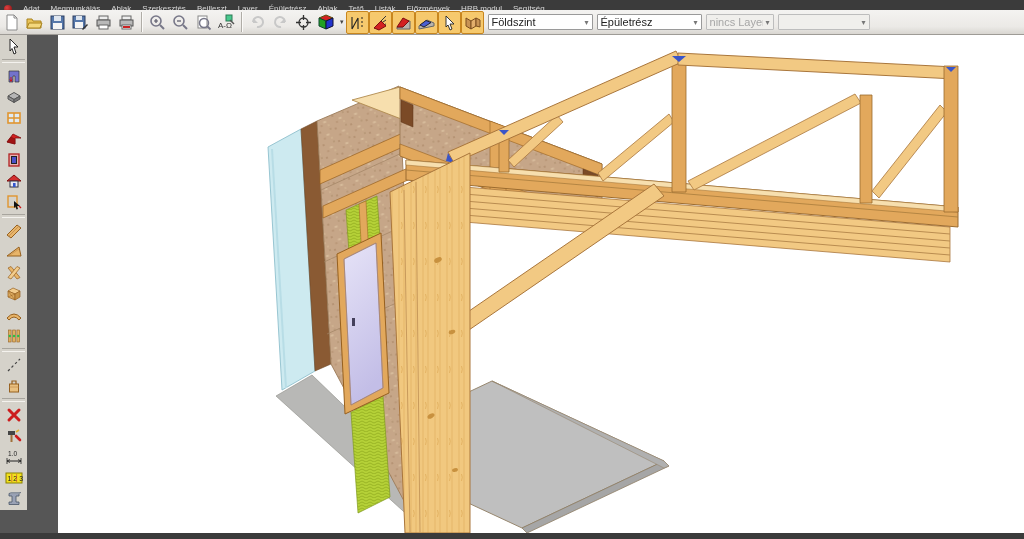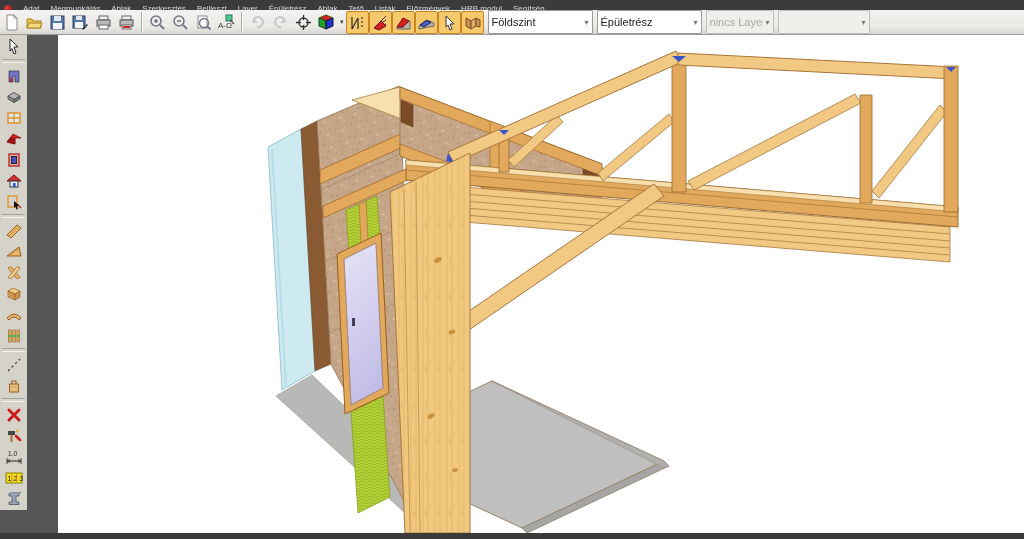--- a/index.html
+++ b/index.html
@@ -17,21 +17,21 @@
            background:linear-gradient(#f4f3f1,var(--toolbar-bg) 70%,#d9d6d1);
            border-bottom:1px solid #9e9b96;box-sizing:border-box;
            display:flex;align-items:center;}
   .tbtn{width:21px;height:21px;display:flex;align-items:center;justify-content:center;
         border:1px solid transparent;border-radius:2px;flex:0 0 auto;}
   .tbtn svg{display:block;}
   .tbtn.sel{background:var(--accent-selected);border:1px solid var(--accent-selected-border);}
   .tsep{width:1px;height:20px;background:#b0ada7;border-right:1px solid #fbfaf8;
         margin:0 3px;flex:0 0 auto;}
   .ddwrap{display:flex;align-items:center;margin-left:4px;}
-  .dd{height:24px;border:1px solid #9a9a9a;background:#fff;font-size:11px;color:#222;
+  .dd{height:16px;border:1px solid #9a9a9a;background:#fff;font-size:11px;color:#222;
       display:flex;align-items:center;justify-content:space-between;
       padding:0 3px;box-sizing:border-box;border-radius:1px;}
   .dd .ddv{overflow:hidden;white-space:nowrap;}
   .dd .ddarrow{font-size:8px;color:#777;margin-left:3px;}
   .dd.disabled{background:#f0efec;color:#a6a6a6;border-color:#bdbdbd;}
   .caret{font-size:7px;color:#444;margin:0 2px;}
   
   #workarea{position:absolute;left:0;top:35px;width:1024px;height:498px;background:var(--gutter);}
   #sidebar{position:absolute;left:0;top:0;width:27px;background:var(--sidebar-bg);
            padding:1px 0;box-sizing:border-box;}

